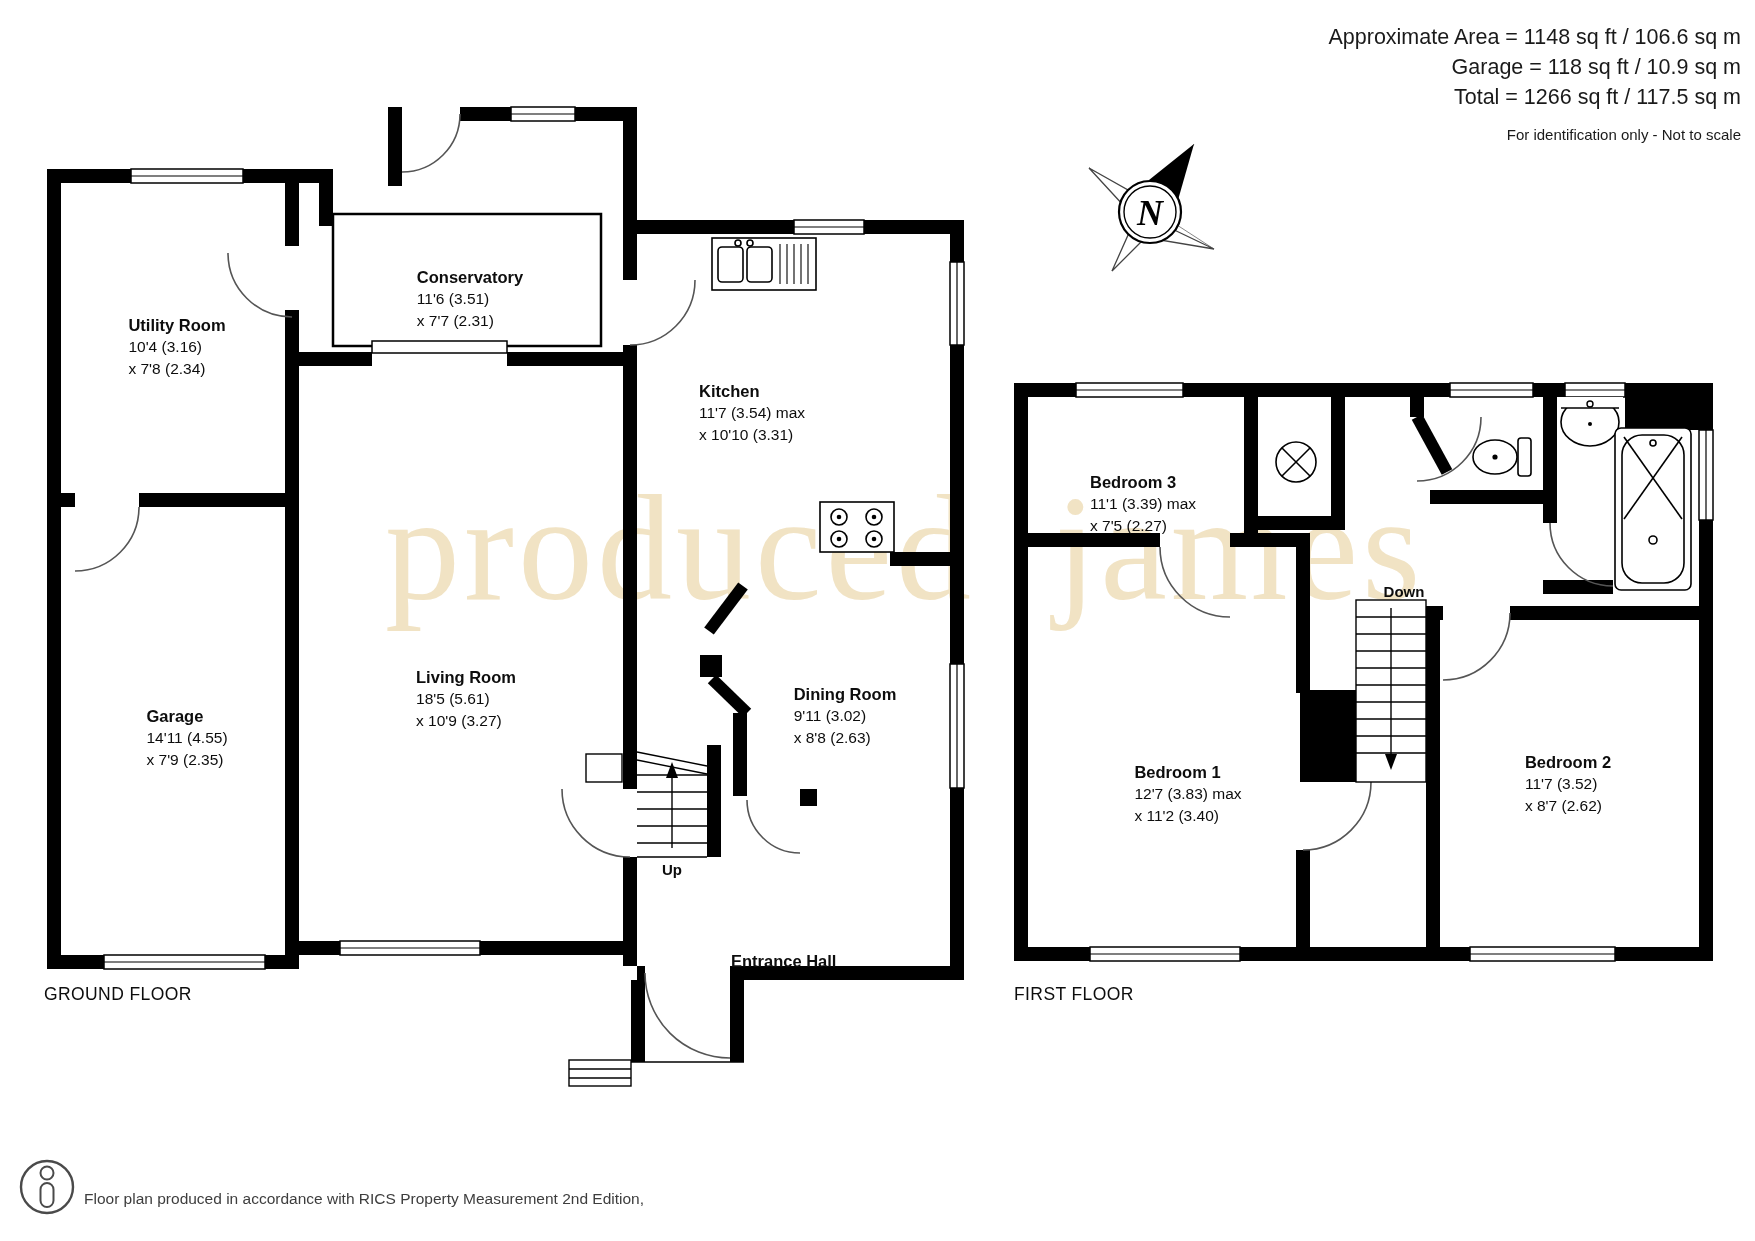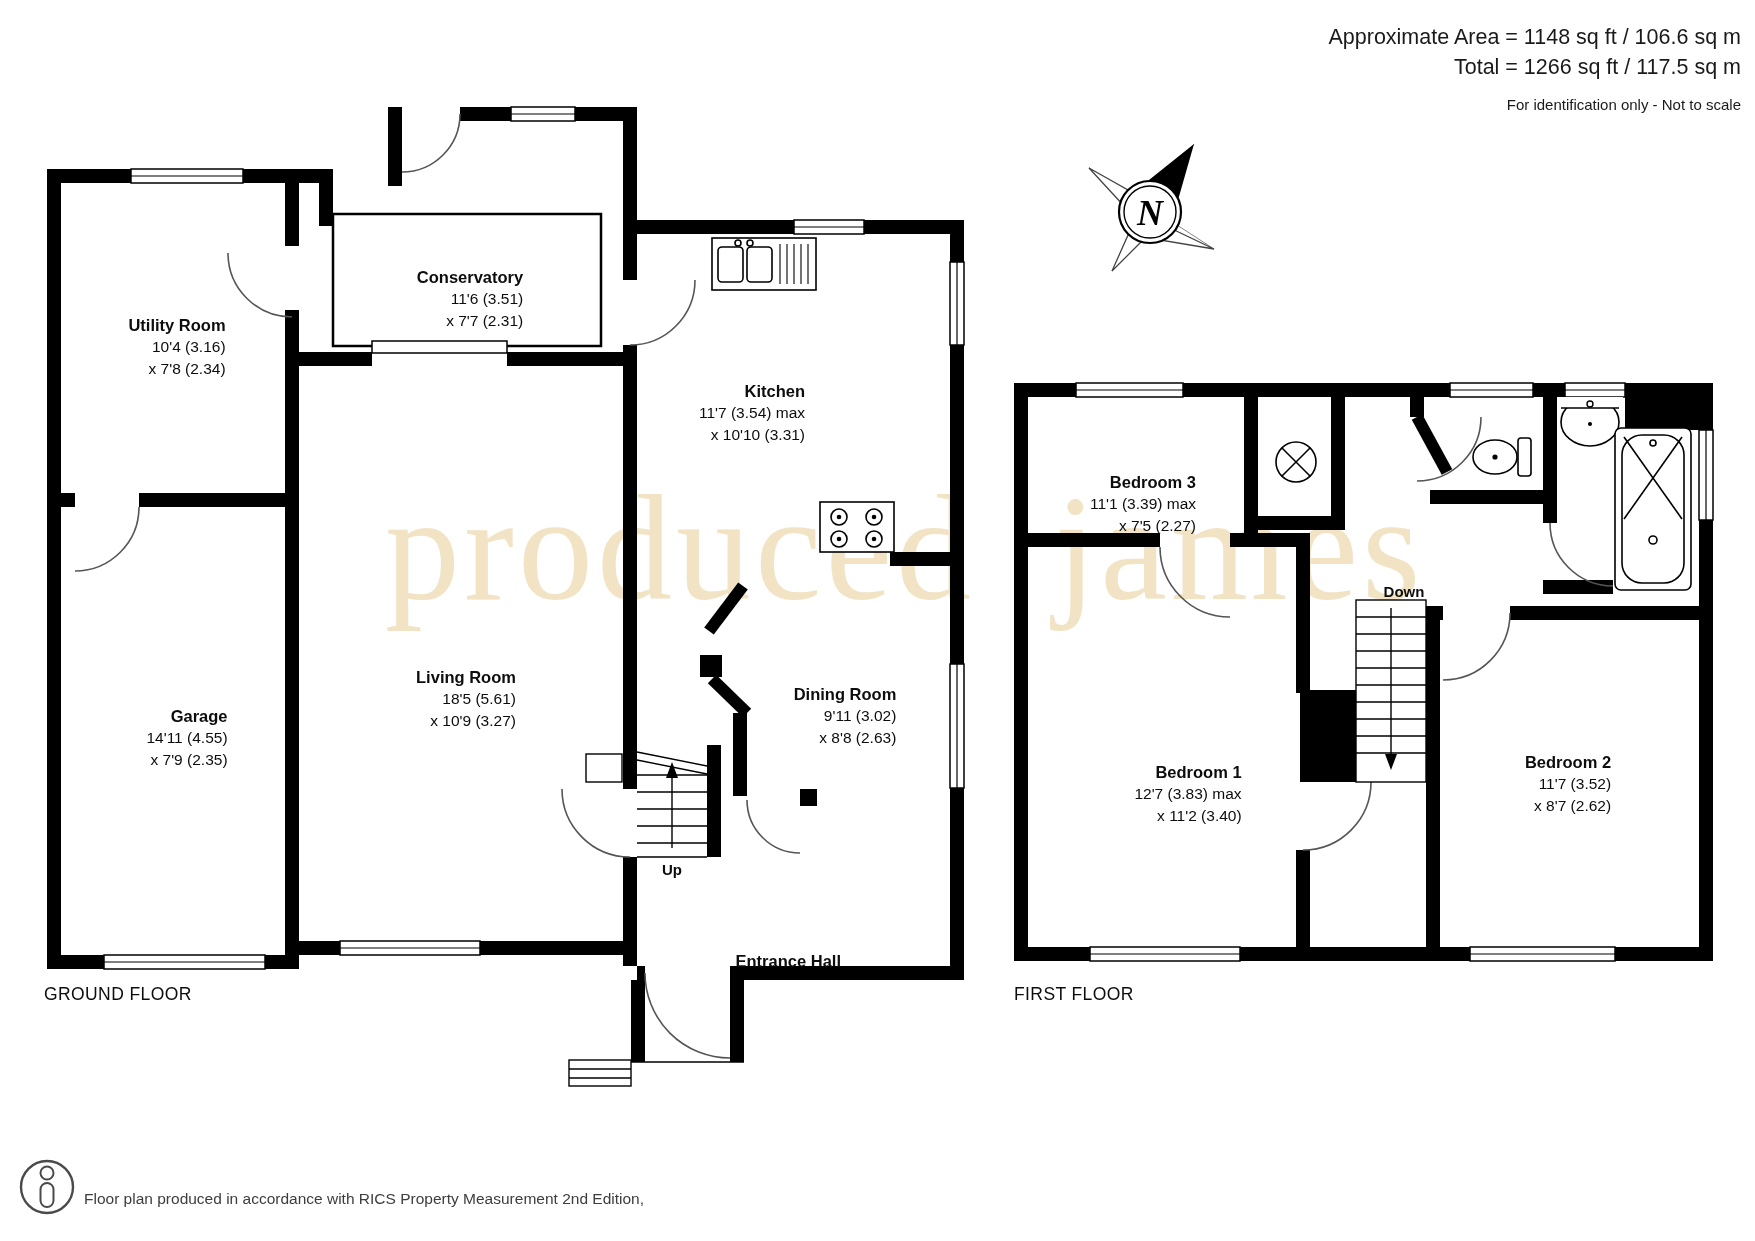--- a/index.html
+++ b/index.html
@@ -9,37 +9,38 @@
   .hdr{position:absolute;top:22px;right:14px;text-align:right;z-index:5;}
   .hdr .big{font-size:21.5px;line-height:30px;color:#1a1a1a;}
   .hdr .note{font-size:15px;margin-top:14px;color:#1a1a1a;}
   
   .wm{position:absolute;left:385px;top:462px;z-index:1;
       font-family:"Liberation Serif",serif;font-size:150px;color:#f1e3c4;
       letter-spacing:4px;word-spacing:38px;white-space:nowrap;}
   
   #plan{position:absolute;left:0;top:0;z-index:2;}
   
-  .rlabel{position:absolute;transform:translateX(-50%);text-align:right;z-index:4;
+  .rlabel{position:absolute;transform:translateX(-50%);text-align:left;z-index:4;
           font-size:15.5px;line-height:22px;white-space:nowrap;color:#0d0d0d;}
   .rlabel .nm{font-weight:bold;font-size:16.5px;}
   .rlabel.wrap{white-space:normal;width:110px;}
   .ftitle{position:absolute;z-index:4;font-weight:normal;font-size:17.5px;letter-spacing:.4px;color:#0d0d0d;}
   .stairlbl{position:absolute;transform:translateX(-50%);z-index:4;font-weight:bold;font-size:15px;color:#0d0d0d;text-align:center;}
   
   .ftr{position:absolute;left:84px;top:1153px;z-index:5;font-size:15.5px;line-height:18.5px;
        color:#3d3d3d;white-space:pre;}
 </style>
 </head>
 <body>
 
 <div id="canvas">
 
   <div class="hdr">
     <div class="big">Approximate Area = 1148 sq ft / 106.6 sq m</div>
+    <div class="big">Garage = 118 sq ft / 10.9 sq m</div>
     <div class="big">Total = 1266 sq ft / 117.5 sq m</div>
     <div class="note">For identification only - Not to scale</div>
   </div>
 
   <div class="wm">produced james</div>
 
   <svg id="plan" width="1755" height="1241" viewBox="0 0 1755 1241">
 
     <g fill="#000" stroke="none">
       <rect x="47" y="169" width="84" height="14"></rect>

